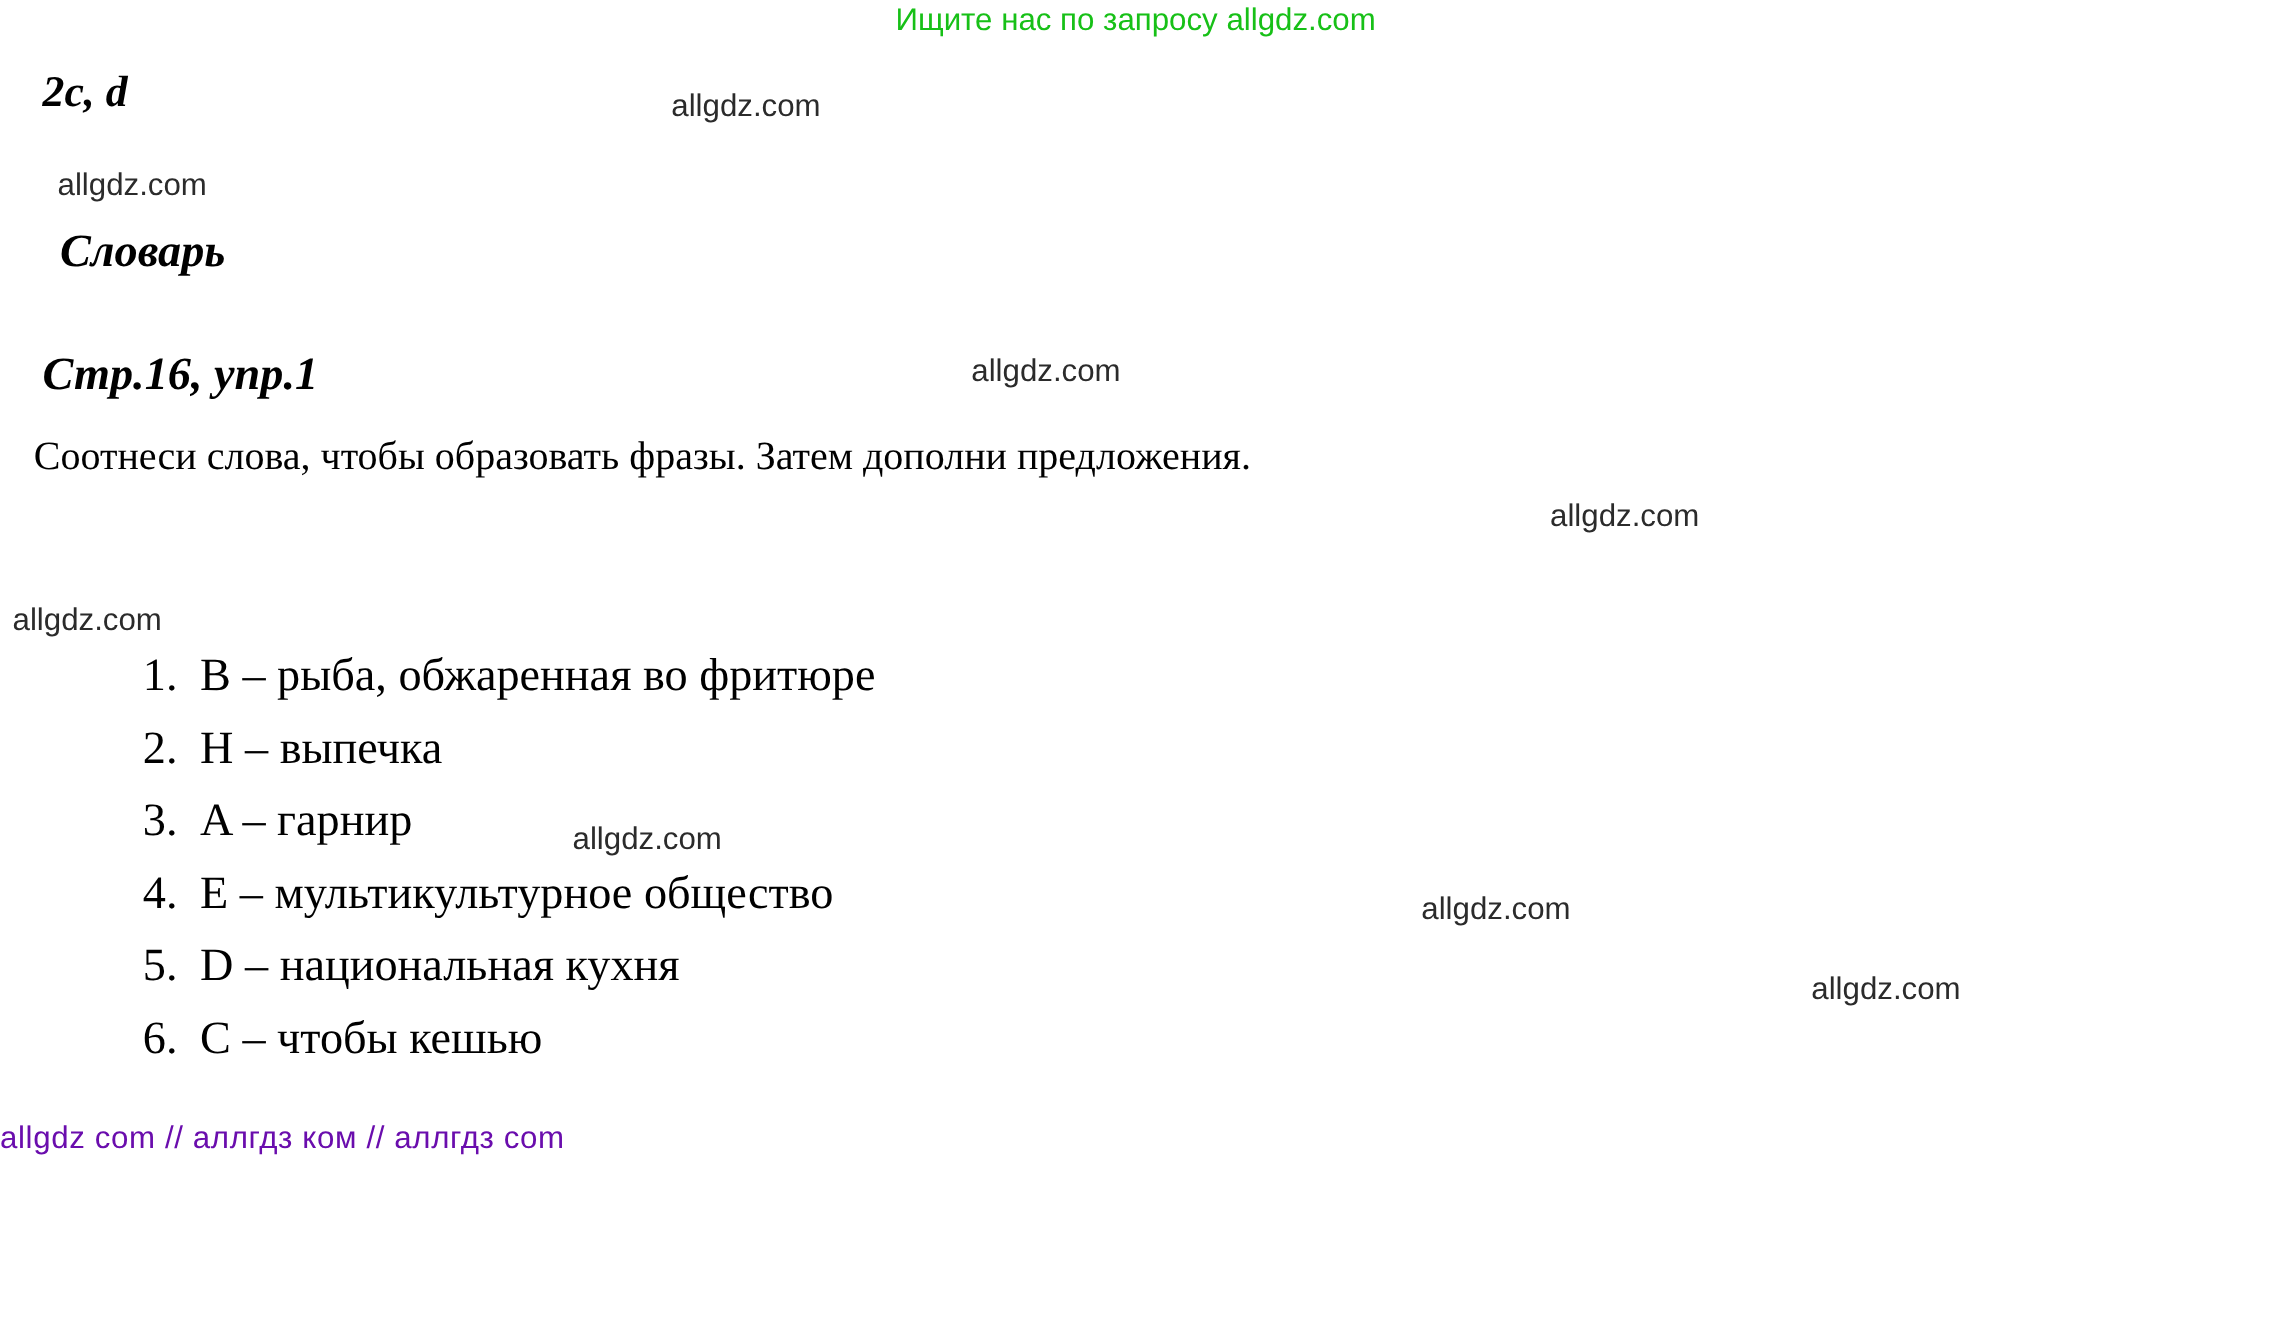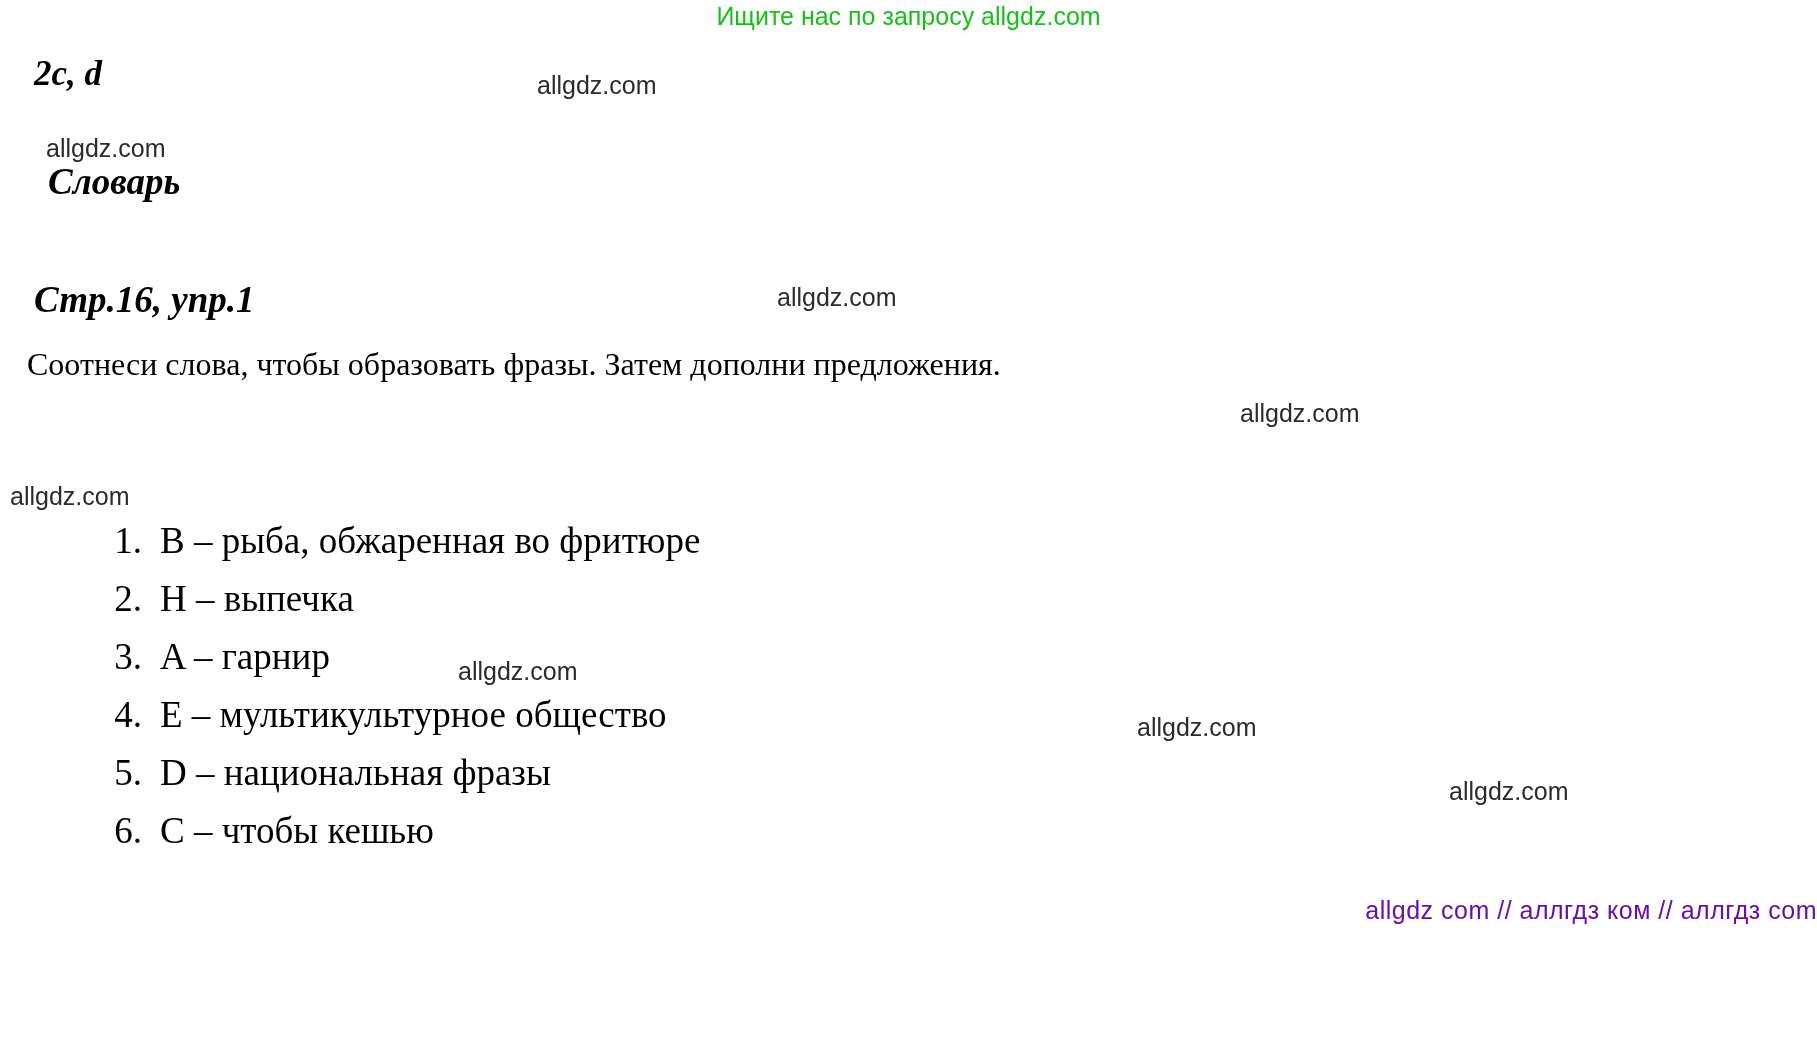--- a/index.html
+++ b/index.html
@@ -38,40 +38,39 @@
     font-family: "Liberation Sans", sans-serif;
     font-size: 25px;
     color: #17c017;
     white-space: nowrap;
   }
   .wm-bottom {
     position: absolute;
     left: 0;
     right: 0;
     bottom: 14px;
-    text-align: right;
+    text-align: left;
     font-family: "Liberation Sans", sans-serif;
     font-size: 25px;
     color: #6a0dad;
     white-space: nowrap;
     letter-spacing: 0.5px;
-    margin-left: 16px;
   }
 
   
   .h-bold {
     position: absolute;
     font-family: "Liberation Serif", serif;
     font-weight: bold;
     color: #000;
     white-space: nowrap;
     font-style: italic;
   }
   #task-label   { left: 34px;  top: 54px;  font-size: 35px; }
-  #dict-title   { left: 48px;  top: 160px; font-size: 37px; }
+  #dict-title   { left: 48px;  top: 180px; font-size: 37px; }
   #ex-title     { left: 34px;  top: 278px; font-size: 37px; }
 
   .instruction {
     position: absolute;
     left: 27px;
     top: 340px;
     width: 1790px;
     font-size: 32px;
     line-height: 1.55;
     text-align: justify;
@@ -135,21 +134,21 @@
     <li>
       <span class="num">3.</span>
       <span>A – гарнир</span>
     </li>
     <li>
       <span class="num">4.</span>
       <span>E – мультикультурное общество</span>
     </li>
     <li>
       <span class="num">5.</span>
-      <span>D – национальная фразы</span>
+      <span>D – национальная кухня</span>
     </li>
     <li>
       <span class="num">6.</span>
       <span>C – чтобы кешью</span>
     </li>
   </ol>
 
   <div class="wm-bottom">allgdz com  //  аллгдз ком  //  аллгдз com</div>
 
 </div>

